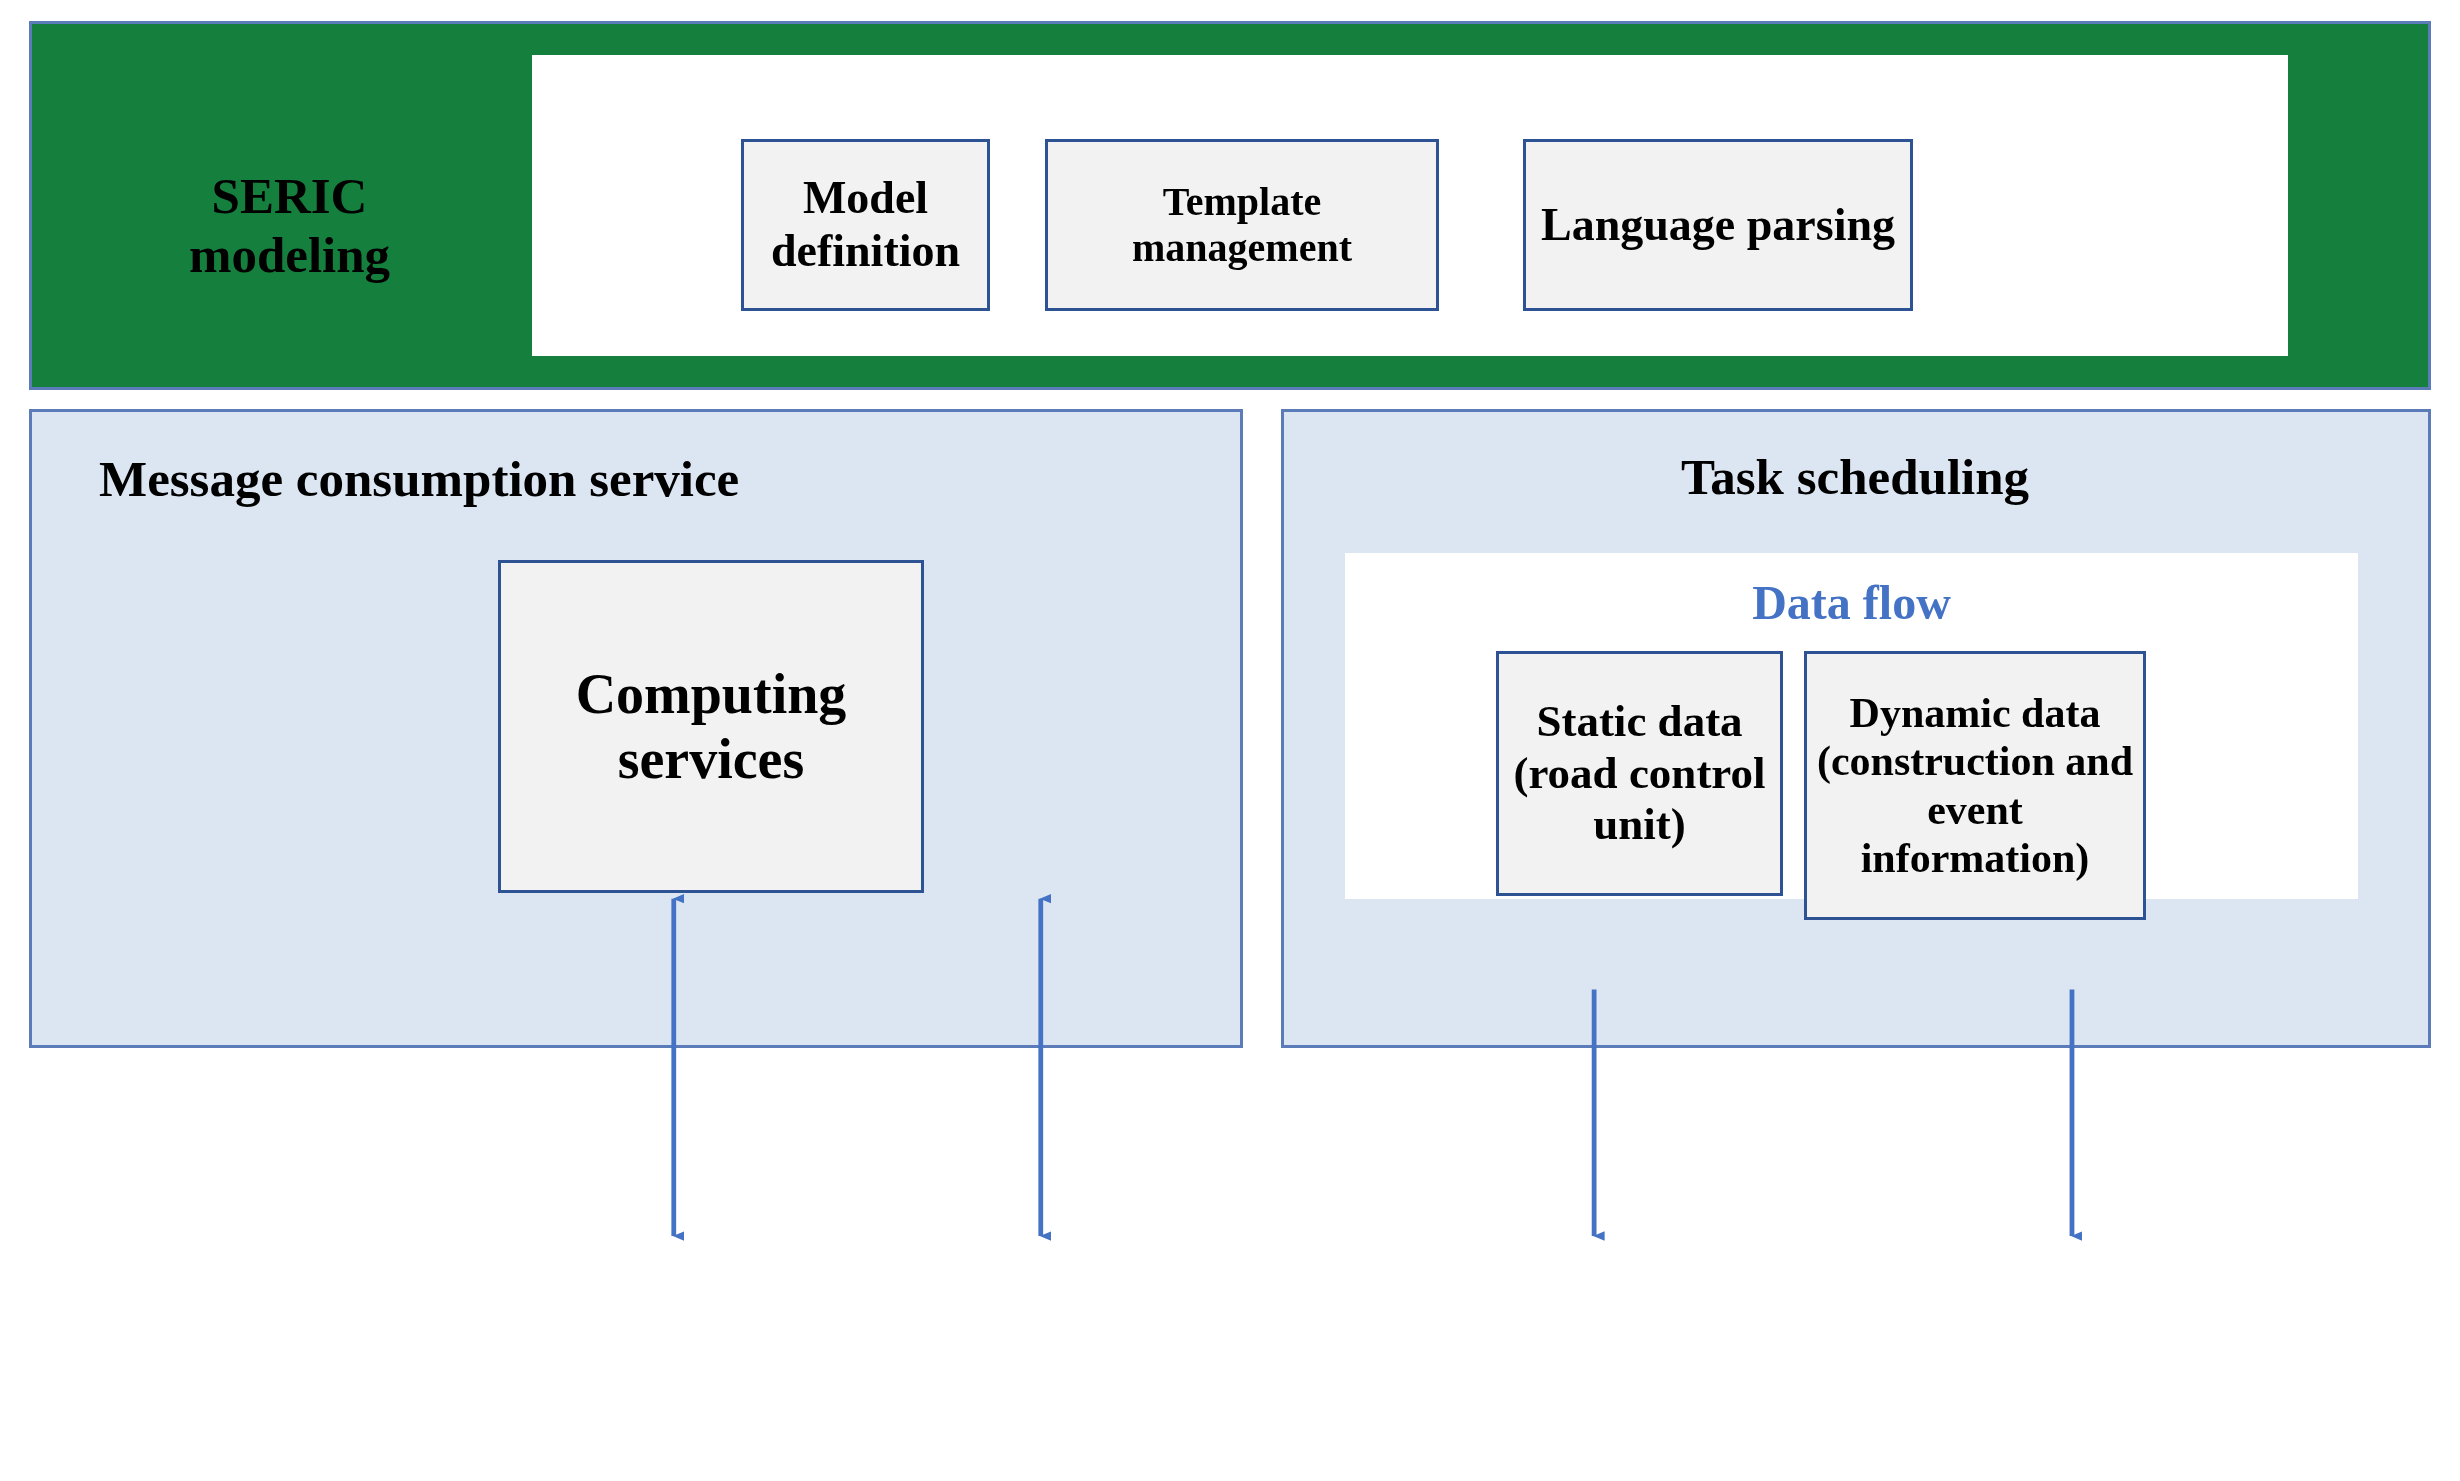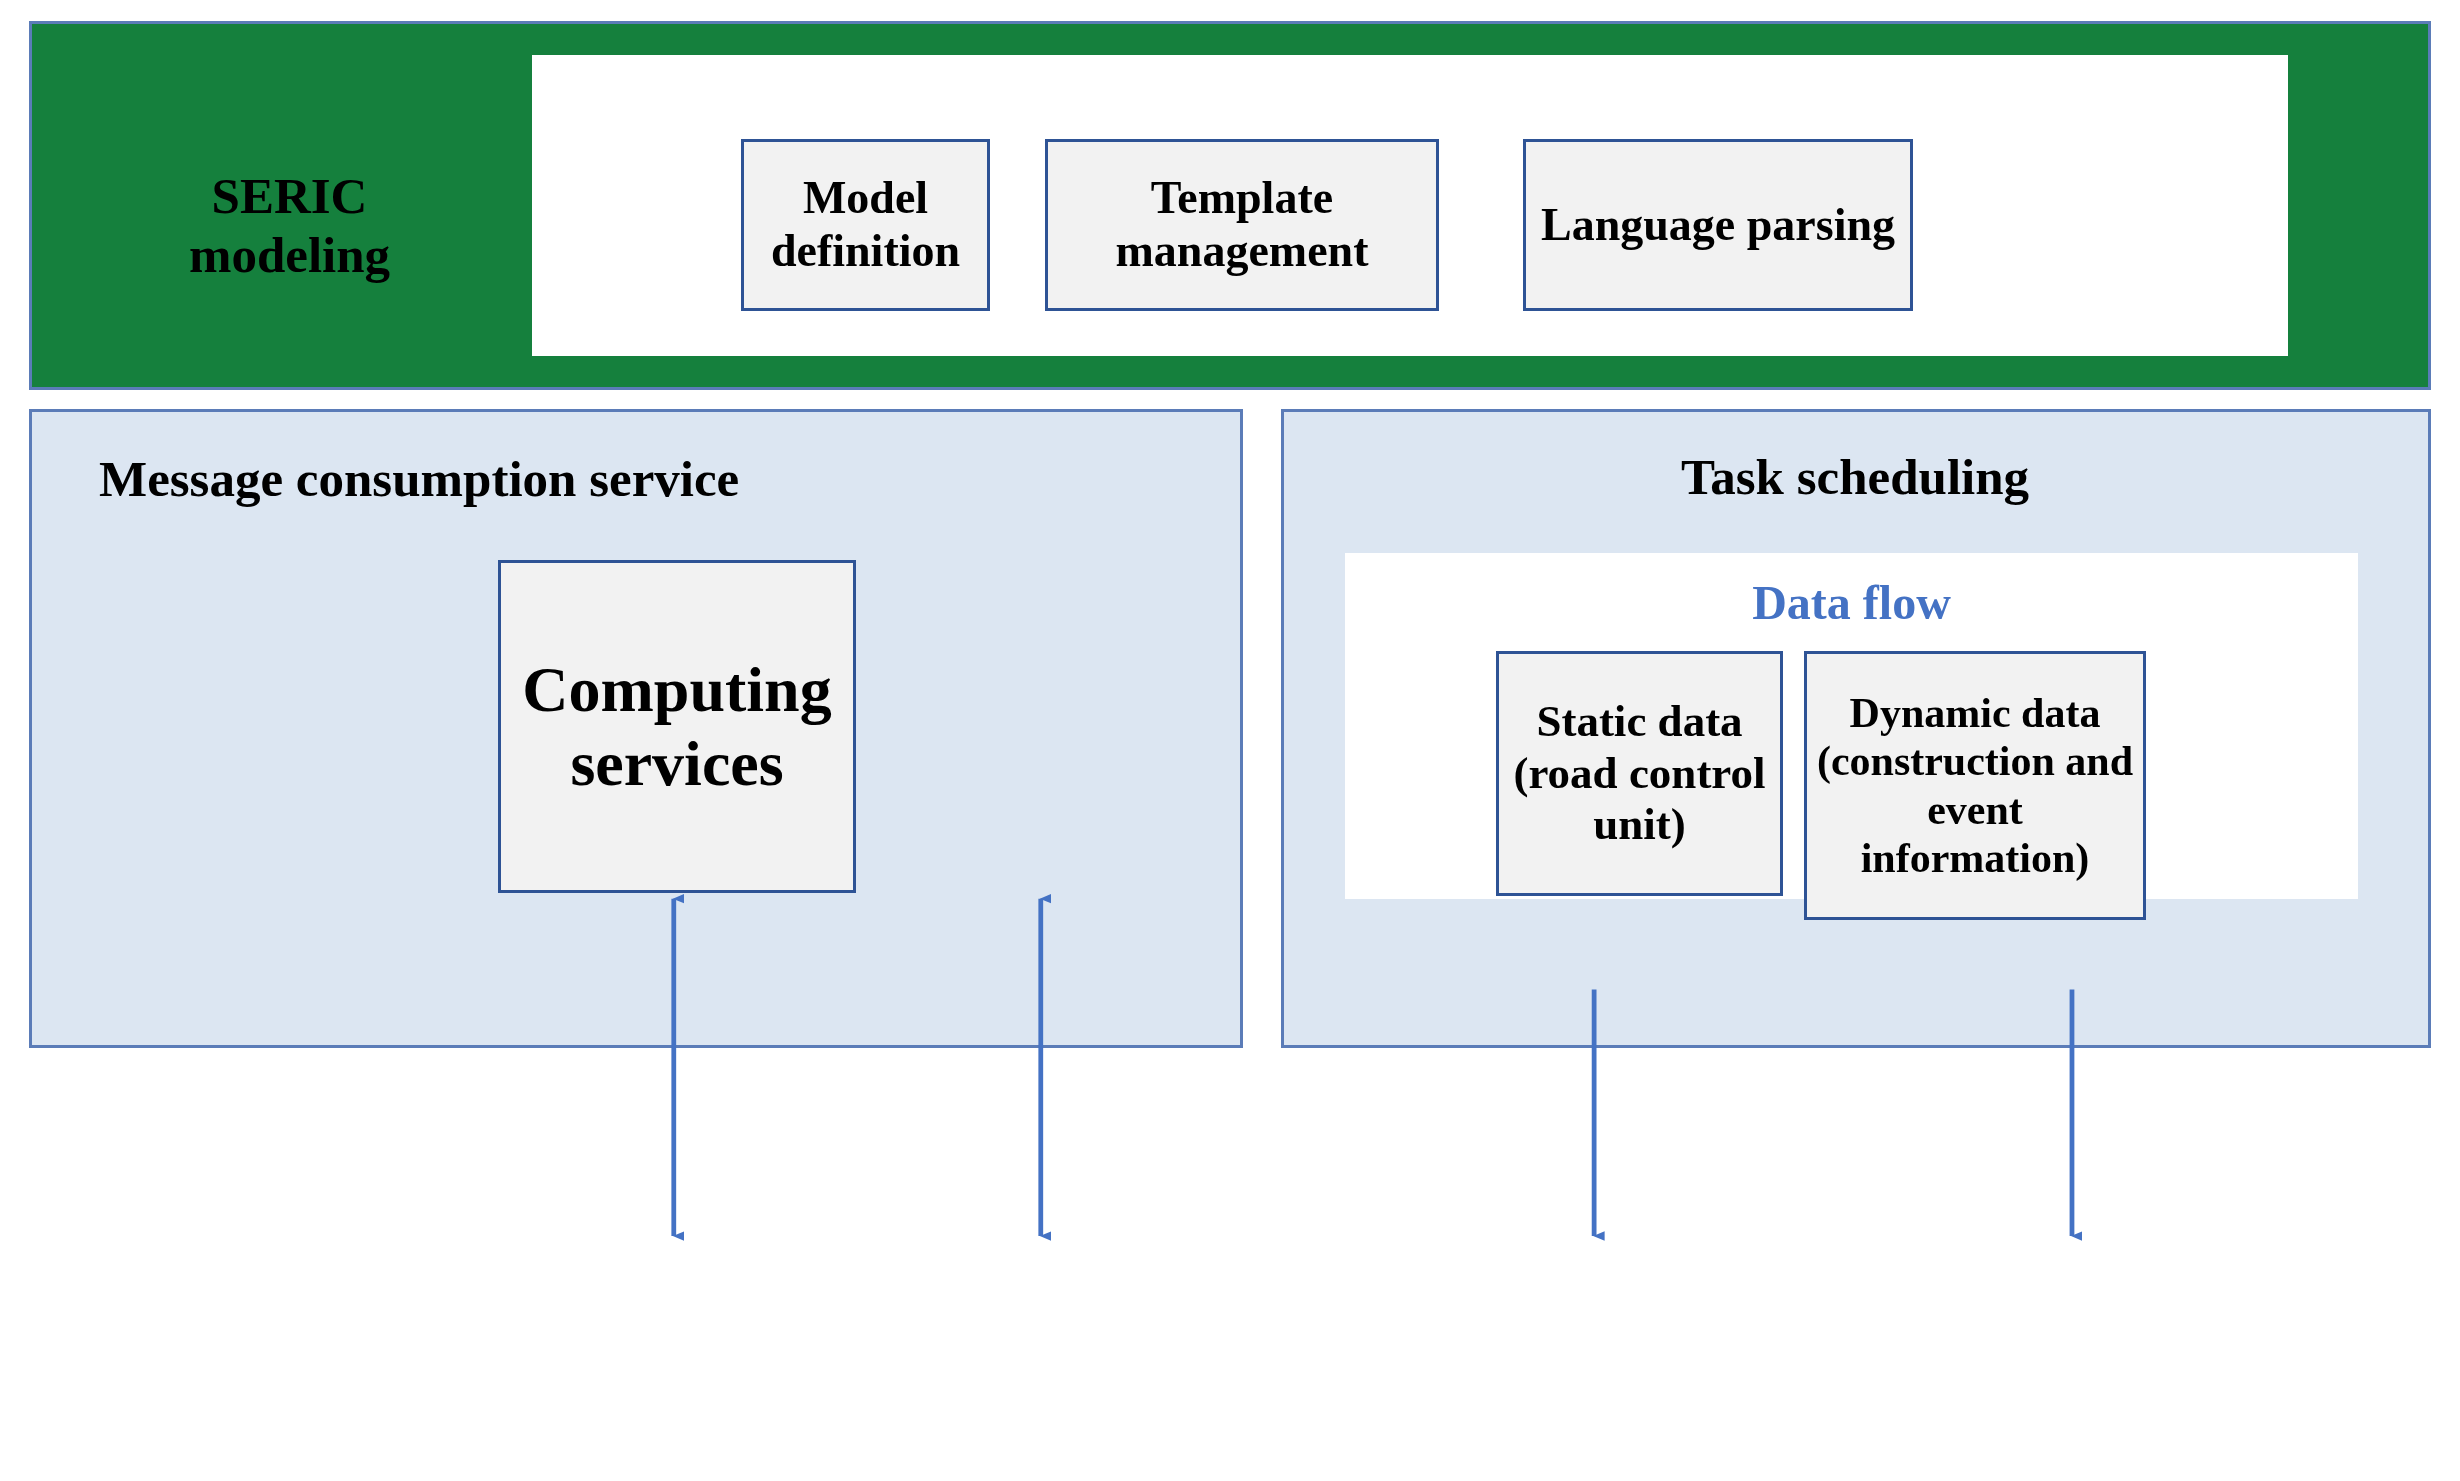--- a/index.html
+++ b/index.html
@@ -76,32 +76,32 @@
   <div class="panel panel-peach" style="left:29px; top:21px; width:2402px; height:369px;">
 
     <div class="inner-white" style="left:500px; top:31px; width:1756px; height:301px;"></div>
 
     <div class="label" style="left:57px; top:143px; width:401px; font-size:51px;">SERIC
 modeling</div>
 
     <div class="node-box" style="left:709px; top:115px; width:249px; height:172px; font-size:46px;">Model
 definition</div>
 
-    <div class="node-box" style="left:1013px; top:115px; width:394px; height:172px; font-size:46px;">Template
+    <div class="node-box" style="left:1013px; top:115px; width:394px; height:172px; font-size:40px;">Template
 management</div>
 
     <div class="node-box" style="left:1491px; top:115px; width:390px; height:172px; font-size:46px;">Language
 parsing</div>
   </div>
 
   <div class="panel panel-blue" style="left:29px; top:409px; width:1214px; height:639px;">
 
     <div class="label" style="left:67px; top:38px; width:899px; font-size:51px; text-align:left;">Message consumption service</div>
 
-    <div class="node-box" style="left:466px; top:148px; width:358px; height:333px; font-size:64px;">Computing
+    <div class="node-box" style="left:466px; top:148px; width:426px; height:333px; font-size:56px;">Computing
 services</div>
 
   </div>
 
   <div class="panel panel-blue" style="left:1281px; top:409px; width:1150px; height:639px;">
 
     <div class="label" style="left:0px; top:36px; width:1142px; font-size:51px;">Task scheduling</div>
 
     <div class="inner-white" style="left:61px; top:141px; width:1013px; height:346px;"></div>
 

